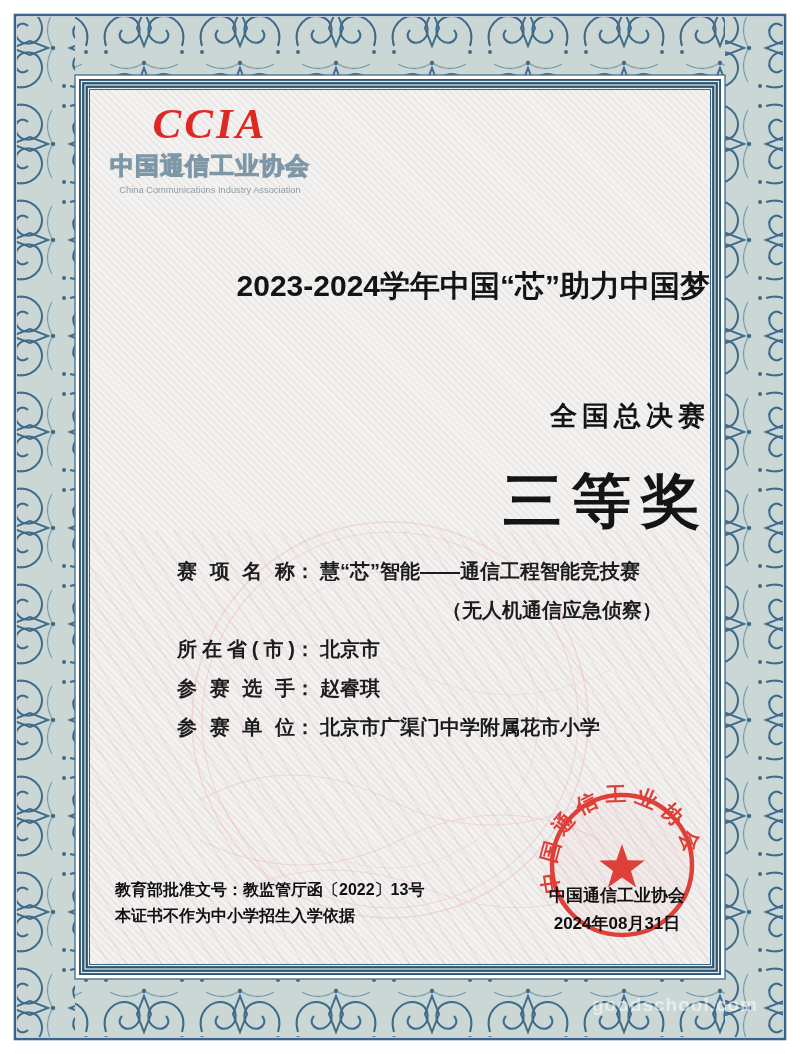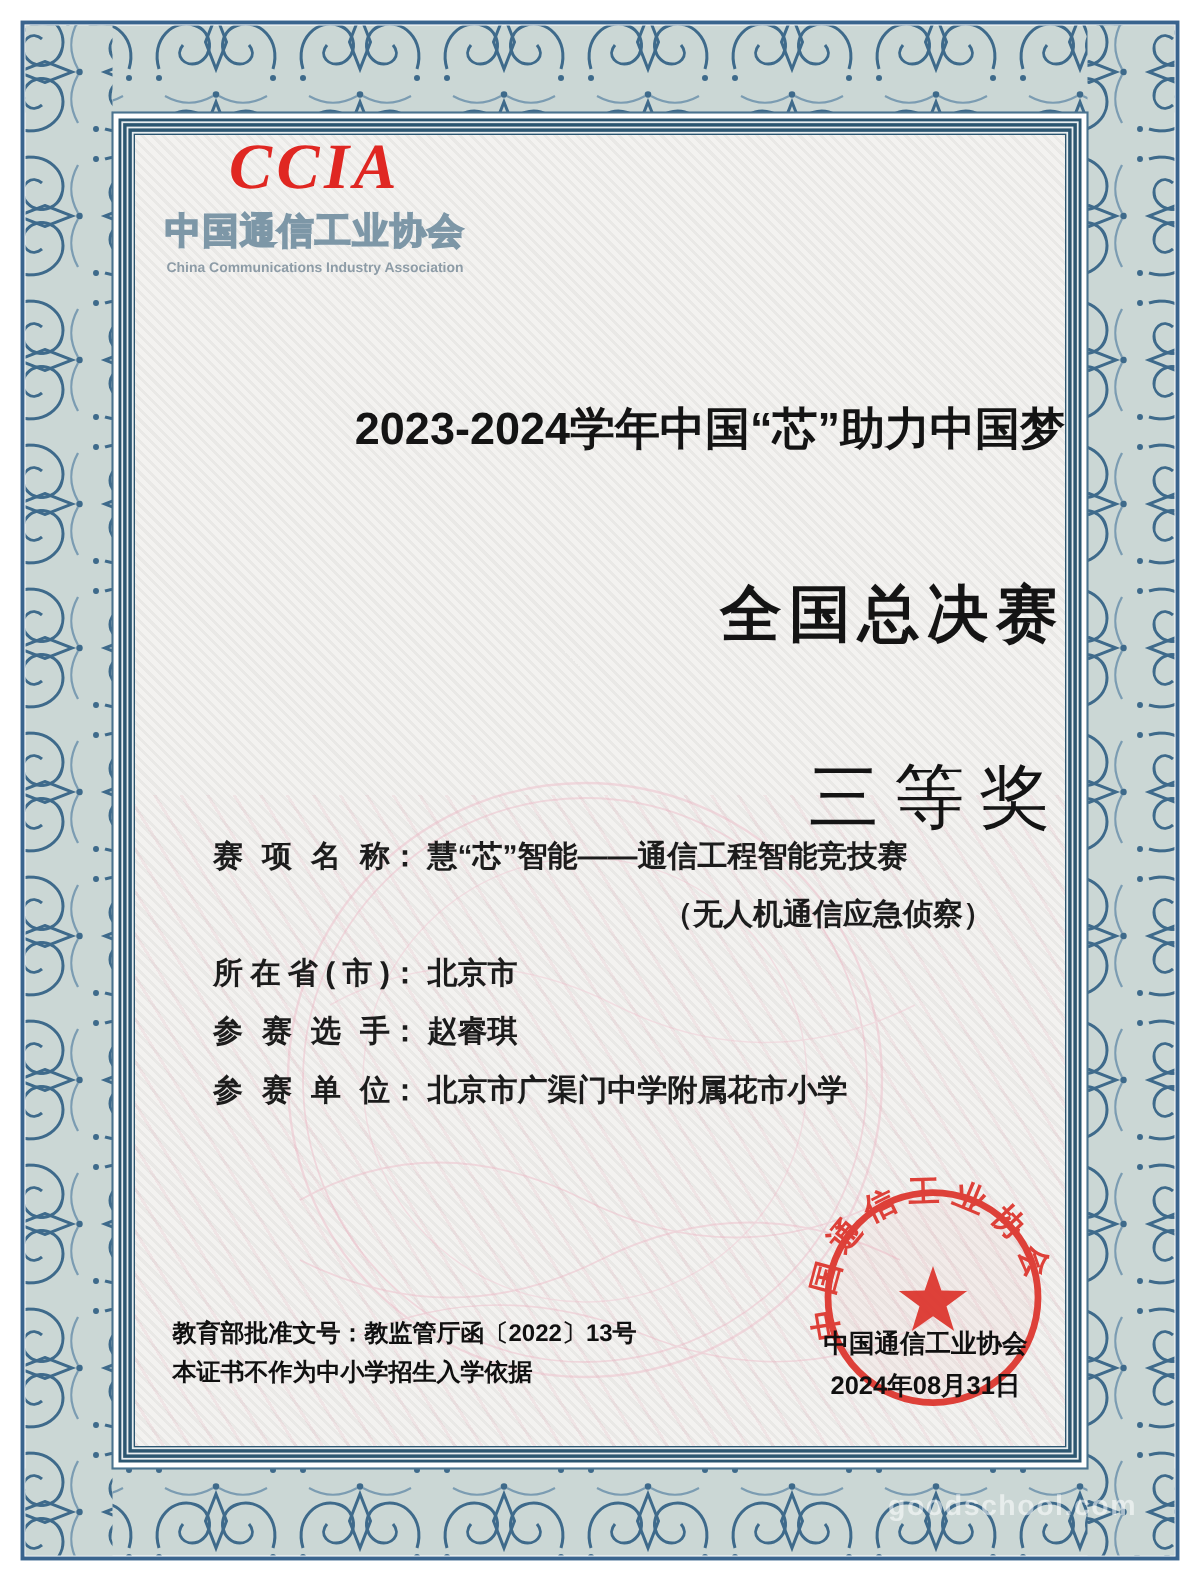--- a/index.html
+++ b/index.html
@@ -17,45 +17,45 @@
       repeating-linear-gradient(45deg, rgba(130,130,125,0.085) 0 2px, rgba(255,255,255,0) 2px 5px),
       #f3f2f0;
   }
   .pink-wm{position:absolute;left:40px;top:330px;width:560px;height:560px;opacity:.65;pointer-events:none;z-index:1;}
   .pink-hatch{
     position:absolute;left:0;right:0;top:440px;bottom:0;z-index:1;
     background:repeating-linear-gradient(58deg, rgba(222,160,175,0.16) 0 2px, transparent 2px 15px);
   }
   .content{position:absolute;inset:0;z-index:3;}
 
-  .logo{position:absolute;left:6px;top:0;width:228px;text-align:center;}
+  .logo{position:absolute;left:6px;top:12px;width:228px;text-align:center;}
   .logo .acr{
     font-family:"Liberation Serif","DejaVu Serif",serif;font-style:italic;font-weight:bold;
     font-size:43px;line-height:1;letter-spacing:3px;color:#e02722;
   }
   .logo .cn{
     margin-top:5px;font-size:24px;font-weight:bold;letter-spacing:1px;
     color:#c6d2d8;-webkit-text-stroke:1.1px #7d97a7;white-space:nowrap;
   }
-  .logo .en{margin-top:3px;font-size:9.3px;color:#8d9ca7;white-space:nowrap;font-weight:bold;}
+  .logo .en{margin-top:3px;font-size:9.3px;color:#8d9ca7;white-space:nowrap;}
 
   .certno{position:absolute;left:300px;top:54px;font-size:17.5px;white-space:nowrap;color:#121212;}
   .certno .lab{font-weight:bold;}
   .certno .val{margin-left:8px;font-weight:600;letter-spacing:.3px;}
 
   .h-center{position:absolute;left:0;width:100%;text-align:right;color:#141414;white-space:nowrap;}
   .title1{top:176px;font-size:30px;font-weight:800;}
   .title2{top:217px;font-size:30px;font-weight:800;letter-spacing:3px;}
-  .stage{top:292px;font-size:41px;font-weight:900;letter-spacing:5px;}
-  .award{top:372px;font-size:47px;font-weight:400;letter-spacing:10px;margin-top:38px;}
+  .stage{top:308px;font-size:27px;font-weight:900;letter-spacing:5px;}
+  .award{top:372px;font-size:59px;font-weight:700;letter-spacing:10px;}
 
   .details{position:absolute;left:52px;top:468px;width:520px;font-size:20px;font-weight:bold;color:#1c1c1c;}
   .drow{height:39px;line-height:27px;white-space:nowrap;}
   .drow.center{text-align:right;}
-  .dlabel{display:inline-block;width:118px;text-align:justify;text-align-last:justify;}
+  .dlabel{display:inline-block;width:118px;text-align:justify;text-align-last:justify;margin-left:35px;}
   .dvalue{margin-left:5px;}
 
   .approval{position:absolute;left:25px;top:787px;font-size:16px;font-weight:bold;color:#101010;line-height:1.6;white-space:nowrap;}
   .issuerblk{position:absolute;left:400px;top:792px;width:254px;text-align:center;font-size:17px;font-weight:bold;color:#101010;line-height:1.65;z-index:6;white-space:nowrap;}
   .seal{position:absolute;left:432px;top:672px;width:200px;height:200px;z-index:5;opacity:.93;}
 
   .sitewm{
     position:absolute;left:592px;top:994px;z-index:9;
     font-size:19px;font-weight:bold;letter-spacing:1px;
     color:rgba(255,255,255,0.55);

